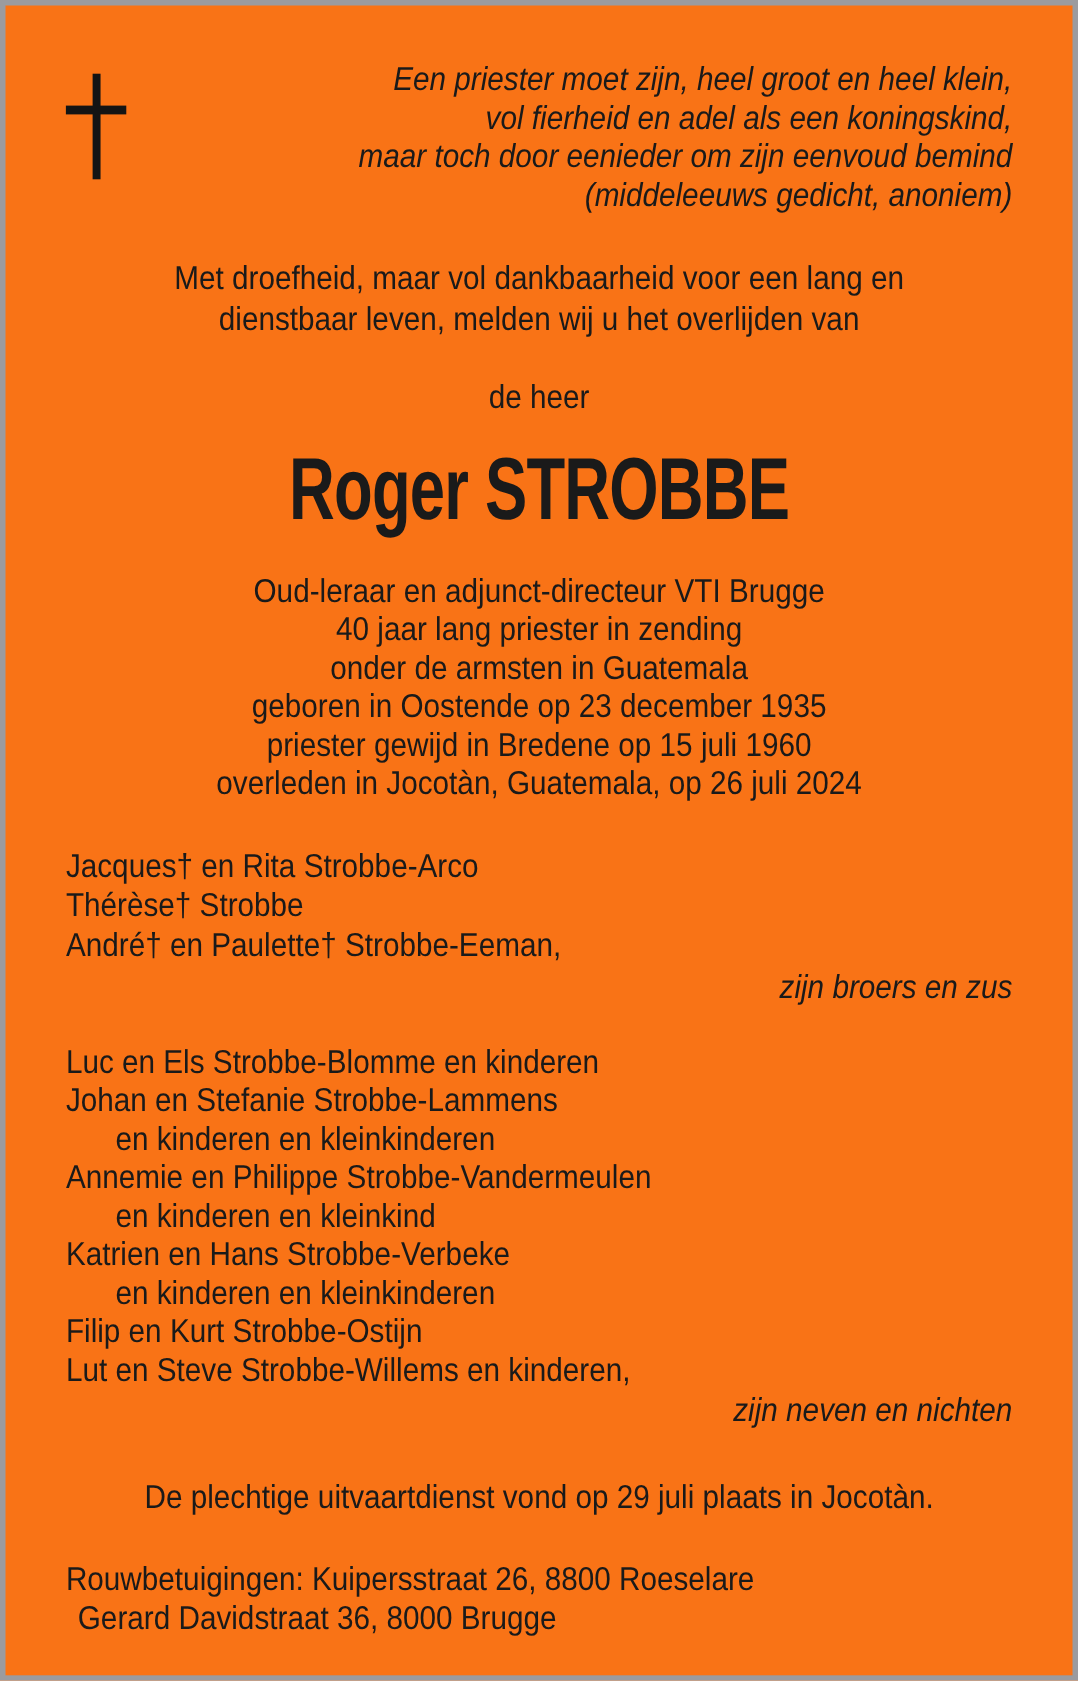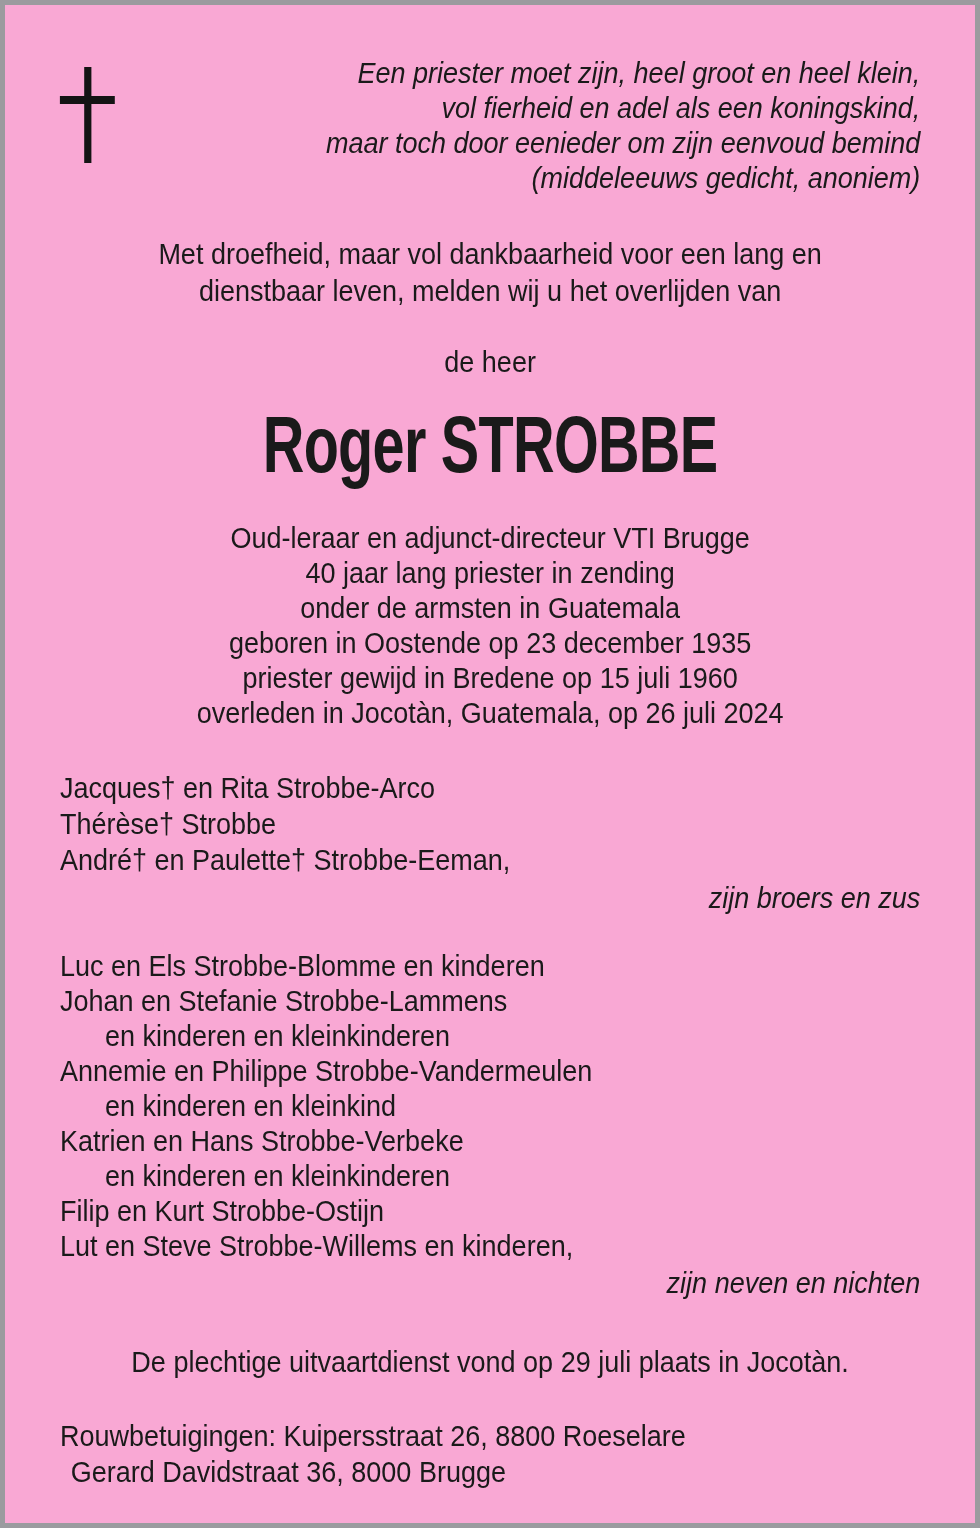--- a/index.html
+++ b/index.html
@@ -6,21 +6,21 @@
     margin: 0;
     padding: 0;
     background: #ffffff;
   }
   .page {
     position: relative;
     width: 980px;
     height: 1528px;
     box-sizing: border-box;
     border: 5px solid #9b9b9f;
-    background: #f9a8d4;
+    background: #f97316;
     overflow: hidden;
     font-family: "Liberation Sans", sans-serif;
     color: #1a1a1a;
   }
   
   .condense {
     width: 1078px;              
     transform: scaleX(0.9);
     transform-origin: top left;
     box-sizing: border-box;

